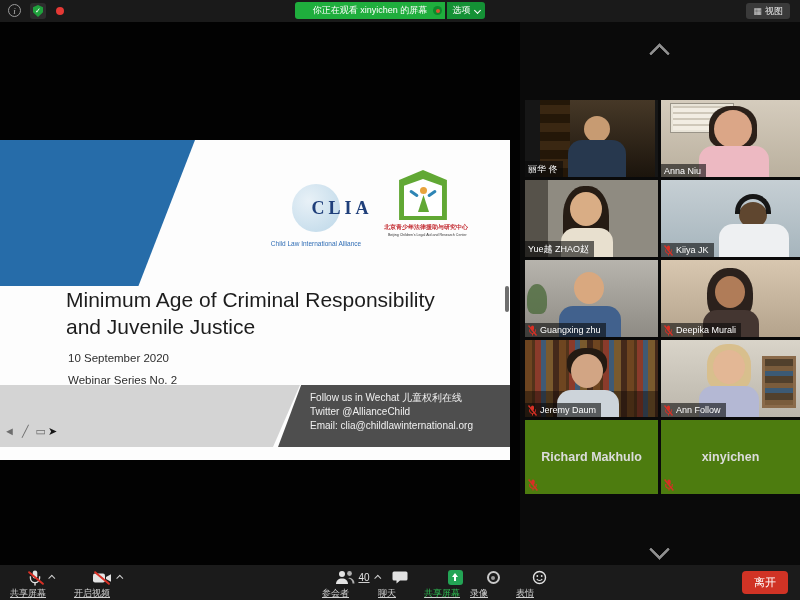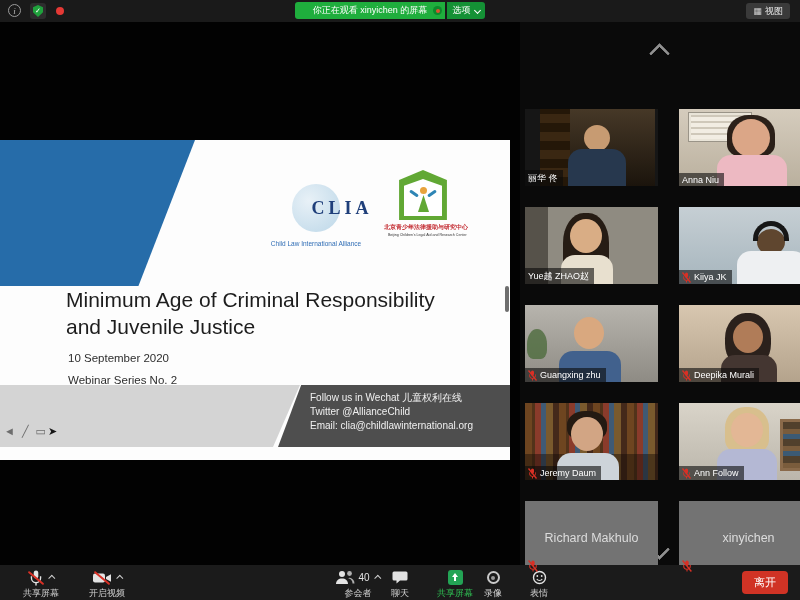--- a/index.html
+++ b/index.html
@@ -50,21 +50,21 @@
   #bclarc .arm2 { left:30px; transform:rotate(-35deg); }
   #bclarc .cn { margin-top:3px; font-size:6px; font-weight:bold; color:#c2272d; white-space:nowrap; }
   #bclarc .en { font-size:4px; color:#333; white-space:nowrap; transform:scale(.9); }
 
   #handle { position:absolute; left:505px; top:286px; width:4px; height:26px; background:#6e6e6e; border-radius:2px; }
   .chev { position:absolute; width:15px; height:15px; border-left:3px solid #909090; border-top:3px solid #909090; border-radius:1px; }
   #chev-up { left:652px; top:46px; transform:rotate(45deg); }
   #chev-dn { left:652px; top:542px; transform:rotate(225deg); }
 
   
-  #grid { position:absolute; left:525px; top:100px; width:275px; display:grid; grid-template-columns:133px 139px; grid-template-rows:77px 77px 77px 77px 74px; gap:21px;margin-top:9px; }
+  #grid { position:absolute; left:525px; top:100px; width:275px; display:grid; grid-template-columns:133px 139px; grid-template-rows:77px 77px 77px 77px 74px; gap:3px; }
   .tile { position:relative; background:#161616; overflow:hidden; }
   .tile.active { outline:2px solid #c9dc4a; outline-offset:-2px; }
   .vid { position:absolute; inset:0; }
   .nm-label { position:absolute; left:0; bottom:0; background:rgba(10,10,10,.6); color:#fff; font-size:9px; padding:1.5px 5px 1.5px 3px; display:flex; align-items:center; gap:3px; z-index:5; white-space:nowrap; }
   .nm-center { position:absolute; inset:0; display:flex; align-items:center; justify-content:center; color:#dcdcdc; font-size:12.5px; }
   .mic-corner { position:absolute; left:3px; bottom:3px; z-index:5; }
   .head { position:absolute; border-radius:50%; z-index:2; }
   .torso { position:absolute; z-index:2; border-radius:14px 14px 0 0; }
   .hair { position:absolute; border-radius:45% 45% 30% 30%; z-index:1; }
 
@@ -104,25 +104,25 @@
   .t6 .hair { left:42px; top:8px; width:40px; height:30px; background:#241a12; border-radius:45% 45% 40% 40%; }
   .t6 .head { left:46px; top:14px; width:32px; height:34px; background:#d2a584; }
   .t6 .torso { left:32px; top:50px; width:62px; height:30px; background:#cdd4da; }
 
   .t7 .vid { background:linear-gradient(180deg,#d9d4c9,#bbb6ab); }
   .t7 .shelf { position:absolute; right:4px; top:16px; width:34px; height:52px; background:repeating-linear-gradient(0deg,#7a5c3c 0 5px,#51402c 5px 12px,#3c5a74 12px 17px); border:3px solid #8a6a4a; }
   .t7 .hair { left:46px; top:4px; width:44px; height:46px; background:#d8bf8d; }
   .t7 .head { left:52px; top:10px; width:32px; height:34px; background:#e3b795; }
   .t7 .torso { left:38px; top:46px; width:60px; height:34px; background:#b4b8d4; }
 
-  .t8, .t9 { background:#737373; }
+  .t8, .t9 { background:#4d7c0f;font-weight:bold; }
 
   
   #toolbar { position:absolute; left:0; top:565px; width:800px; height:35px; background:#1b1b1b; }
-  .tb-item { position:absolute; top:4px; text-align:center; color:#cfcfcf; font-size:9px; }
+  .tb-item { position:absolute; top:4px; text-align:left; color:#cfcfcf; font-size:9px;text-decoration:underline; }
   .tb-item .ic-row { height:17px; display:flex; align-items:center; justify-content:center; gap:3px; }
   .tb-item .lbl { margin-top:1px; }
   .slash { position:absolute; width:20px; height:2px; background:#d93025; transform:rotate(40deg); border-radius:1px; }
   #tb-share .lbl { color:#2fbf53; }
   #share-ic { width:15px; height:15px; background:#23a455; border-radius:3px; position:relative; }
   #share-ic:before { content:""; position:absolute; left:4.5px; top:3px; width:0; height:0; border-left:3px solid transparent; border-right:3px solid transparent; border-bottom:4px solid #fff; }
   #share-ic:after { content:""; position:absolute; left:6.5px; top:6px; width:2px; height:5px; background:#fff; }
   #rec-ic { width:13px; height:13px; border:2px solid #c9c9c9; border-radius:50%; position:relative; }
   #rec-ic:after { content:""; position:absolute; left:2.5px; top:2.5px; width:4px; height:4px; border-radius:50%; background:#9a9a9a; }
   #leave-btn { position:absolute; right:12px; top:6px; background:#d03325; color:#fff; font-size:11px; padding:4px 12px; border-radius:4px; }

